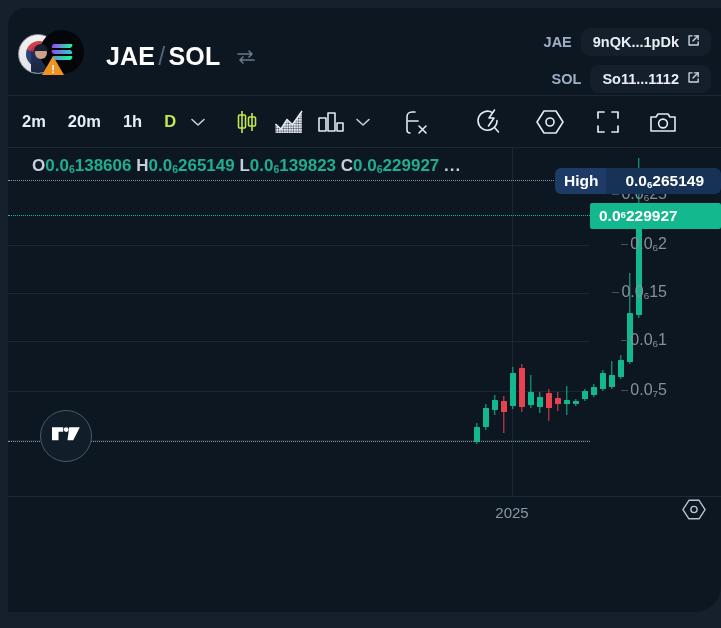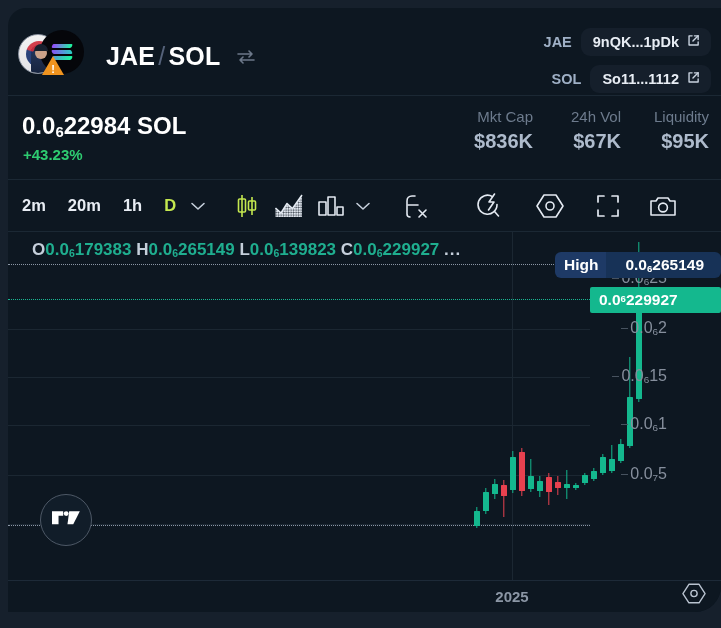--- a/index.html
+++ b/index.html
@@ -217,21 +217,21 @@
   .badge .tag {
     background:#1e3a66; padding:4px 8px 4px 9px;
   }
   .badge .val {
     background:#173257; padding:4px 8px 4px 19px;
   }
   .badge.cur { background:#14b88e; padding:4px 10px 4px 9px; border-radius:2px; }
 
   .ttick {
     position:absolute; top:7px;
-    font-size:15px; font-weight:bold; color:#8b96a5;
+    font-size:15px; font-weight:normal; color:#8b96a5;
     transform:translateX(-50%);
   }
 
   .tv-logo {
     position:absolute; left:32px; bottom:66px;
     width:52px; height:52px; border-radius:50%;
     background:#111d29; border:1.5px solid #4d5866;
     display:flex; align-items:center; justify-content:center;
     z-index:6; cursor:pointer;
   }
@@ -300,41 +300,20 @@
             <svg width="13" height="13" viewBox="0 0 14 14" fill="none" stroke="#c9d3e0" stroke-width="1.5" stroke-linecap="round" stroke-linejoin="round">
               <path d="M5.5 2H2.2v9.8H12V8.5"></path>
                 <path d="M8 2h4v4"></path>
                 <path d="M12 2L6.4 7.6"></path>
             </svg>
           </span>
         </span>
       </div>
     </div>
 
-    <div class="stats">
-      <div class="price-main">
-        <span>0.0</span><sub>6</sub><span>22984 SOL</span>
-      </div>
-      <div class="price-chg">+43.23%</div>
-
-      <div class="metrics">
-        <div class="metric">
-          <div class="m-label">Mkt Cap</div>
-          <div class="m-value">$836K</div>
-        </div>
-        <div class="metric">
-          <div class="m-label">24h Vol</div>
-          <div class="m-value">$67K</div>
-        </div>
-        <div class="metric">
-          <div class="m-label">Liquidity</div>
-          <div class="m-value">$95K</div>
-        </div>
-      </div>
-    </div>
 
     <div class="toolbar">
       <div style="width:8px"></div>
       <div class="tf">2m</div>
       <div style="width:10px"></div>
       <div class="tf">20m</div>
       <div style="width:10px"></div>
       <div class="tf">1h</div>
       <div style="width:10px"></div>
       <div class="tf active">D</div>
@@ -419,21 +398,21 @@
         <svg width="28" height="24" viewBox="0 0 28 24" fill="none" stroke="#e3e9f1" stroke-width="1.6" stroke-linejoin="round">
           <path d="M2 7h5l2-3h10l2 3h5v14H2z" stroke-linecap="round"></path>
             <circle cx="14" cy="13.5" r="4.4"></circle>
         </svg>
       </div>
     </div>
 
     <div class="chart">
 
       <div class="ohlc">
-        <span class="k">O</span><span class="v"><span>0.0</span><sub>6</sub><span>179383</span></span>
+        <span class="k">O</span><span class="v"><span>0.0</span><sub>6</sub><span>138606</span></span>
         <span class="k">H</span><span class="v"><span>0.0</span><sub>6</sub><span>265149</span></span>
         <span class="k">L</span><span class="v"><span>0.0</span><sub>6</sub><span>139823</span></span>
         <span class="k">C</span><span class="v"><span>0.0</span><sub>6</sub><span>229927</span></span>
         <span class="dots">...</span>
       </div>
 
       <div class="plot" id="plot">
           <div class="gl" style="top: 97px;"></div>
           <div class="gl" style="top: 145px;"></div>
           <div class="gl" style="top: 193px;"></div>

